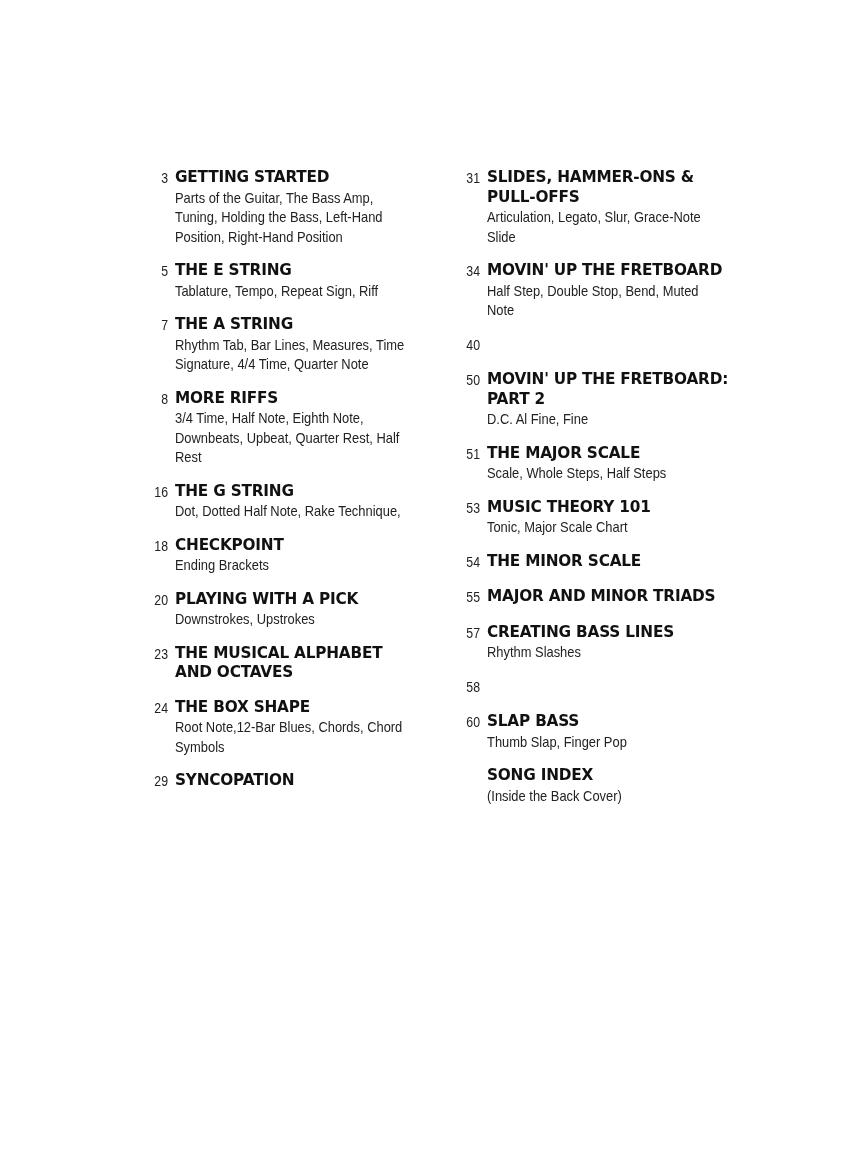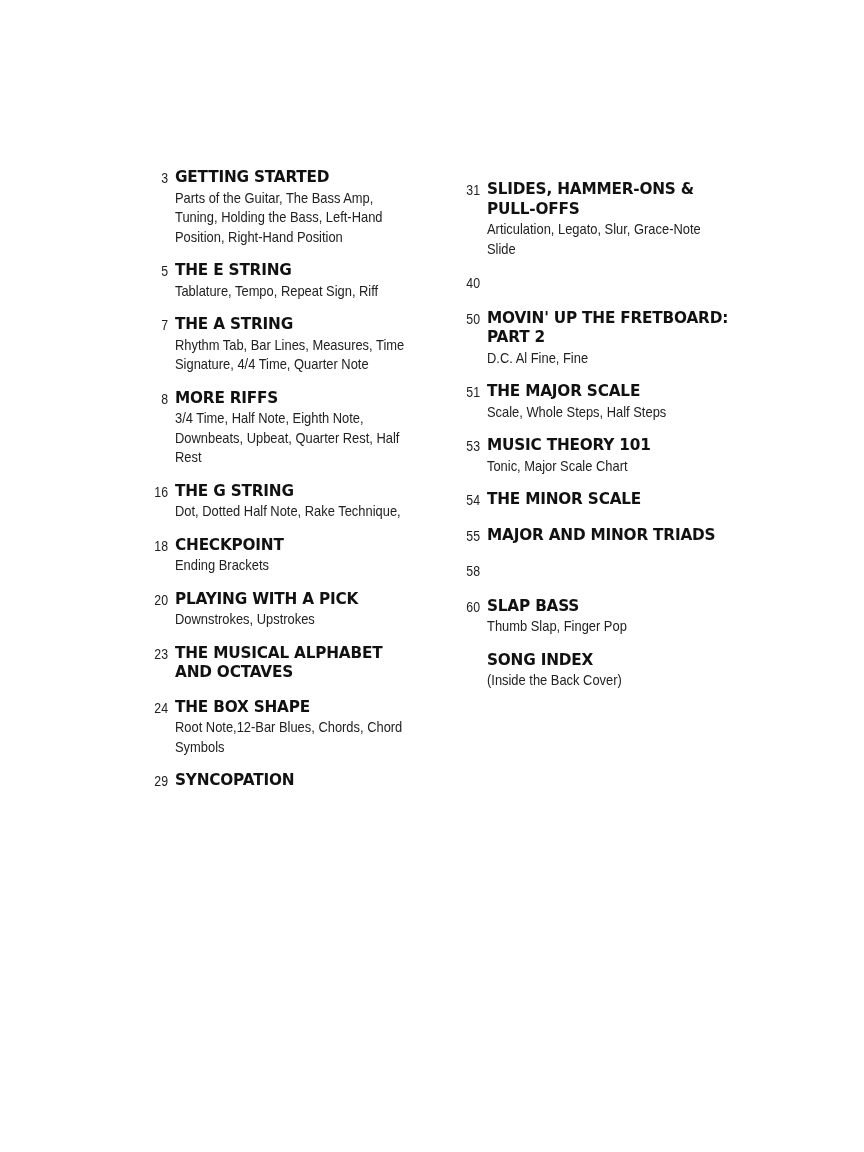--- a/index.html
+++ b/index.html
@@ -12,21 +12,21 @@
       height: 1152px;
       position: relative;
       overflow: hidden;
       color: #1a1a1a;
     }
     .col {
       position: absolute;
       top: 168px;
     }
     .col-left { left: 140px; width: 300px; }
-    .col-right { left: 452px; width: 310px; margin-top: 12px; }
+    .col-right { left: 452px; width: 310px; }
     .entry {
       display: flex;
       align-items: flex-start;
       margin-bottom: 15px;
     }
     .page-num {
       width: 36px;
       flex: 0 0 36px;
       text-align: right;
       padding-right: 0;
@@ -182,20 +182,30 @@
       </div>
       <div class="entry-body">
         <div class="title">Slides, Hammer-Ons &amp;</div>
         <div class="title">Pull-Offs</div>
         <div class="desc">Articulation, Legato, Slur, Grace-Note</div>
         <div class="desc">Slide</div>
       </div>
     </div>
     <div class="entry">
       <div class="num-wrap">
+        <div class="page-num" style="width: 28px;">34</div>
+      </div>
+      <div class="entry-body">
+        <div class="title">Movin' Up The Fretboard</div>
+        <div class="desc">Half Step, Double Stop, Bend, Muted</div>
+        <div class="desc">Note</div>
+      </div>
+    </div>
+    <div class="entry">
+      <div class="num-wrap">
         <div class="page-num" style="width: 28px;">40</div>
       </div>
     </div>
     <div class="entry">
       <div class="num-wrap">
         <div class="page-num" style="width: 28px;">50</div>
       </div>
       <div class="entry-body">
         <div class="title">Movin' Up The Fretboard:</div>
         <div class="title">Part 2</div>
@@ -231,20 +241,29 @@
     <div class="entry">
       <div class="num-wrap">
         <div class="page-num" style="width: 28px;">55</div>
       </div>
       <div class="entry-body">
         <div class="title">Major And Minor Triads</div>
       </div>
     </div>
     <div class="entry">
       <div class="num-wrap">
+        <div class="page-num" style="width: 28px;">57</div>
+      </div>
+      <div class="entry-body">
+        <div class="title">Creating Bass Lines</div>
+        <div class="desc">Rhythm Slashes</div>
+      </div>
+    </div>
+    <div class="entry">
+      <div class="num-wrap">
         <div class="page-num" style="width: 28px;">58</div>
       </div>
     </div>
     <div class="entry">
       <div class="num-wrap">
         <div class="page-num" style="width: 28px;">60</div>
       </div>
       <div class="entry-body">
         <div class="title">Slap Bass</div>
         <div class="desc">Thumb Slap, Finger Pop</div>

